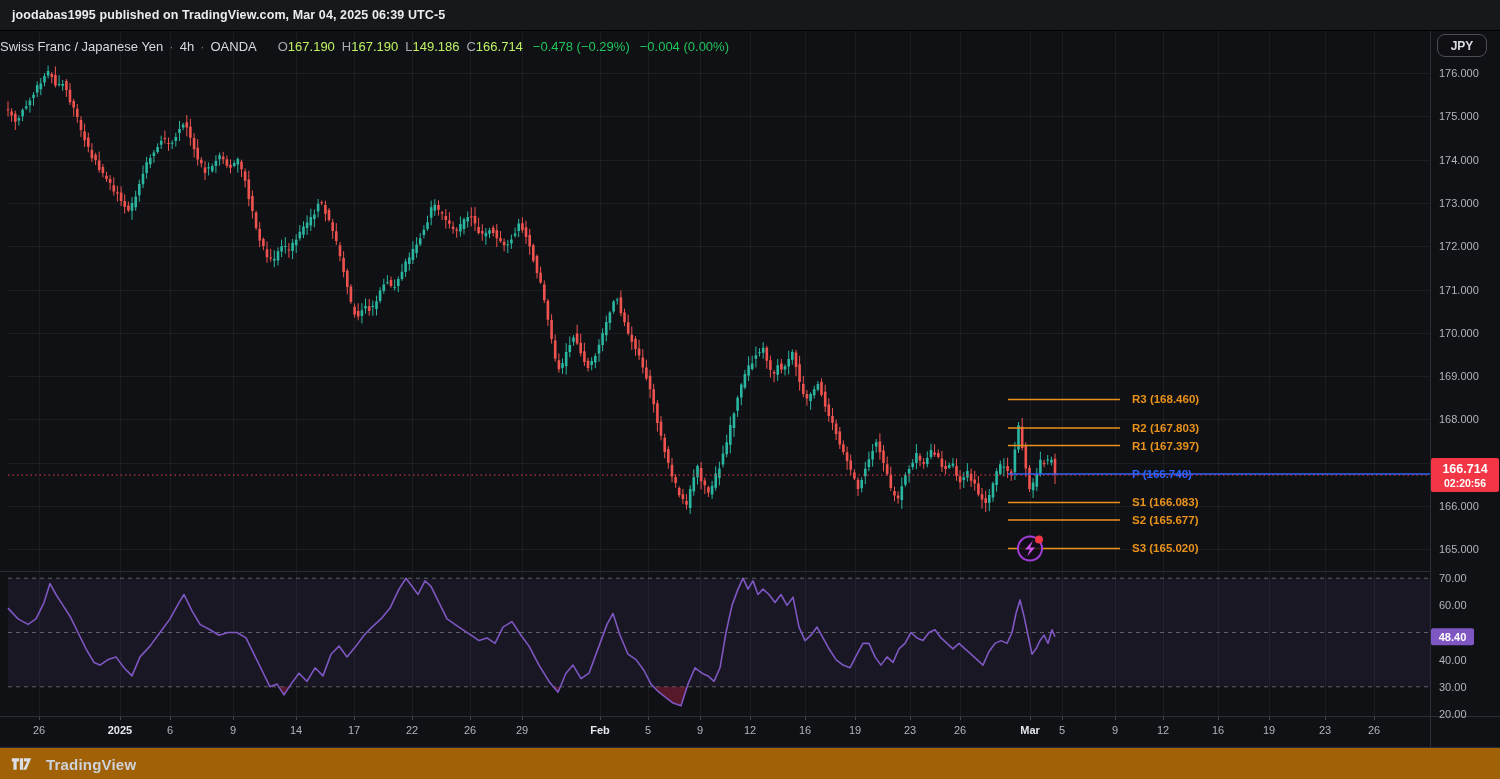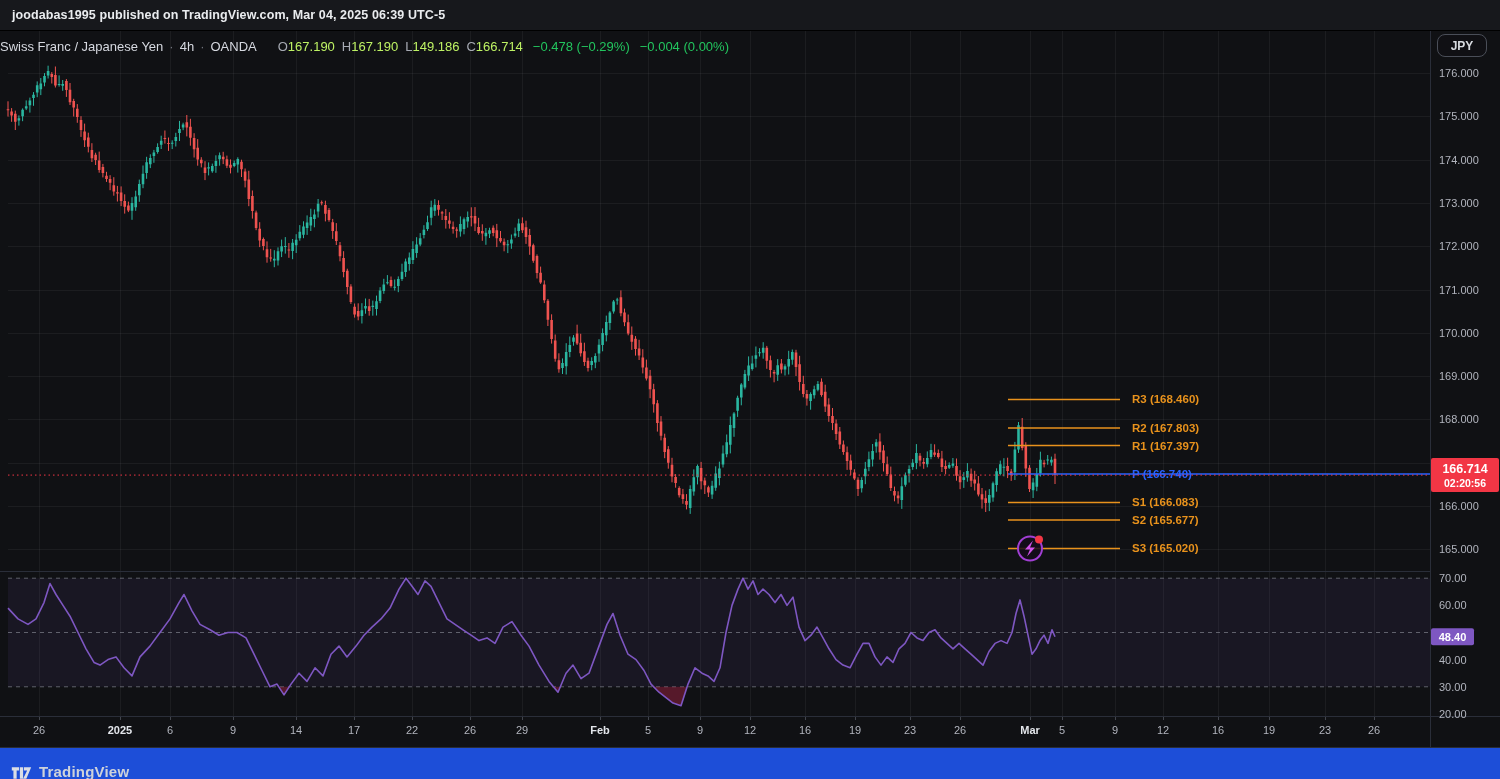--- a/index.html
+++ b/index.html
@@ -16,22 +16,22 @@
   .legend .sep{color:#6f737c;margin:0 6px;}
   .ohlc-group{display:flex;margin-left:14px;}
   .ohlc-label{color:#a7abb4;margin-left:7px;}
   .ohlc-value{color:#bef264;}
   .chg{color:#22c55e;margin-left:10px;}
   .currency-btn{position:absolute;top:3px;right:13px;width:48px;height:21px;
           border:1px solid #4a4e58;border-radius:8px;color:#d8dbe0;font-size:12px;
           font-weight:700;display:flex;align-items:center;justify-content:center;
           z-index:6;background:rgba(16,17,20,.55);cursor:pointer;}
   .overlay{position:absolute;z-index:6;background:transparent;}
-  .bottom-bar{height:32px;background:#1d4ed8;border-top:1px solid #2a2d34;
-          display:flex;align-items:flex-end;padding:0 11px;gap:7px;}
+  .bottom-bar{height:32px;background:#a16207;border-top:1px solid #2a2d34;
+          display:flex;align-items:center;padding:0 11px;gap:14px;}
   .tv-name{color:#ced2da;font-size:15px;font-weight:700;letter-spacing:.2px;}
 </style>
 </head>
 <body>
 
 <div class="top-bar">
   <span class="top-bar-text">joodabas1995 published on TradingView.com, Mar 04, 2025 06:39 UTC-5</span>
 </div>
 
 <div class="chart-region">

